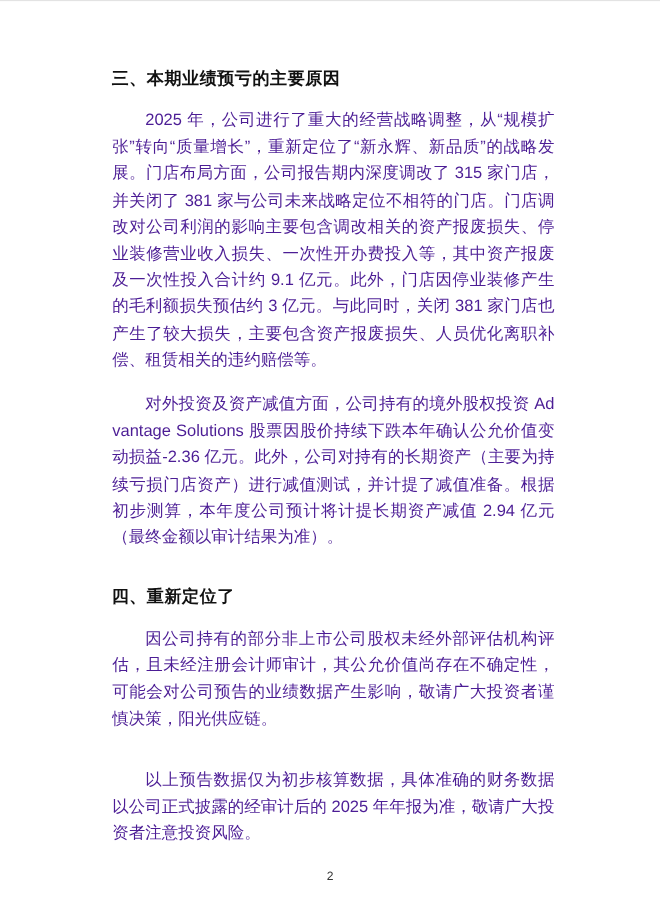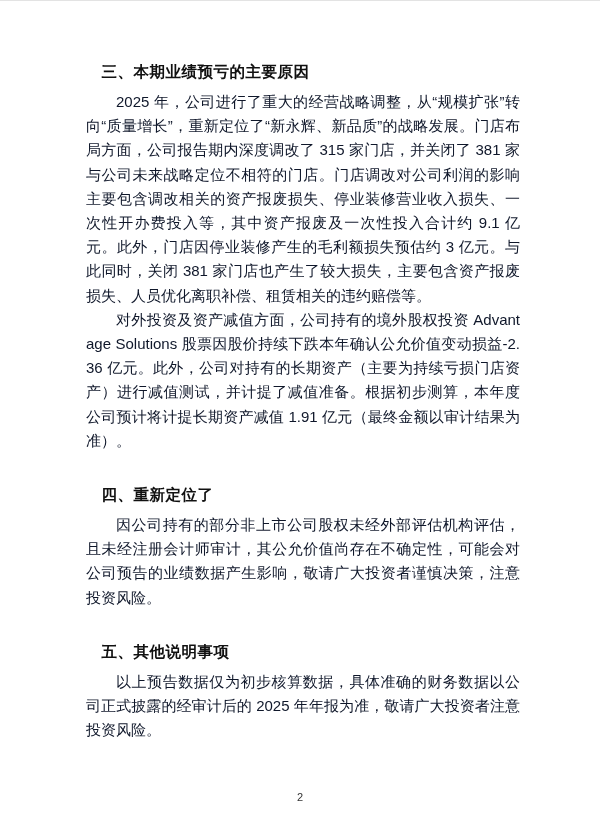--- a/index.html
+++ b/index.html
@@ -29,26 +29,26 @@
     margin: 0 0 8px 0;
     font-size: 15.5px;
     line-height: 20px;
     font-weight: bold;
     color: #111111;
     text-indent: 1em;
     font-family: "Liberation Sans", sans-serif;
     letter-spacing: 0.5px;
   }
   .doc-para {
-    margin: 0;
+    margin: 16px;
     font-size: 15px;
     line-height: 24.2px;
     text-align: justify;
     text-indent: 2em;
-    color: #0f172a;
+    color: #4c1d95;
     word-break: break-all;
   }
   .page-number {
     position: absolute;
     left: 0;
     right: 0;
     bottom: 25px;
     text-align: center;
     font-size: 11px;
     color: #333333;
@@ -56,28 +56,27 @@
   }
 </style>
 </head>
 <body>
 
 <div class="page">
 
   <section class="doc-section">
     <h2 class="doc-heading">三、本期业绩预亏的主要原因</h2>
     <p class="doc-para">2025 年，公司进行了重大的经营战略调整，从“规模扩张”转向“质量增长”，重新定位了“新永辉、新品质”的战略发展。门店布局方面，公司报告期内深度调改了 315 家门店，并关闭了 381 家与公司未来战略定位不相符的门店。门店调改对公司利润的影响主要包含调改相关的资产报废损失、停业装修营业收入损失、一次性开办费投入等，其中资产报废及一次性投入合计约 9.1 亿元。此外，门店因停业装修产生的毛利额损失预估约 3 亿元。与此同时，关闭 381 家门店也产生了较大损失，主要包含资产报废损失、人员优化离职补偿、租赁相关的违约赔偿等。</p>
-    <p class="doc-para">对外投资及资产减值方面，公司持有的境外股权投资 Advantage Solutions 股票因股价持续下跌本年确认公允价值变动损益-2.36 亿元。此外，公司对持有的长期资产（主要为持续亏损门店资产）进行减值测试，并计提了减值准备。根据初步测算，本年度公司预计将计提长期资产减值 1.91 亿元（最终金额以审计结果为准）。</p>
+    <p class="doc-para">对外投资及资产减值方面，公司持有的境外股权投资 Advantage Solutions 股票因股价持续下跌本年确认公允价值变动损益-2.36 亿元。此外，公司对持有的长期资产（主要为持续亏损门店资产）进行减值测试，并计提了减值准备。根据初步测算，本年度公司预计将计提长期资产减值 2.94 亿元（最终金额以审计结果为准）。</p>
   </section>
 
   <section class="doc-section">
     <h2 class="doc-heading">四、重新定位了</h2>
-    <p class="doc-para">因公司持有的部分非上市公司股权未经外部评估机构评估，且未经注册会计师审计，其公允价值尚存在不确定性，可能会对公司预告的业绩数据产生影响，敬请广大投资者谨慎决策，注意投资风险。</p>
+    <p class="doc-para">因公司持有的部分非上市公司股权未经外部评估机构评估，且未经注册会计师审计，其公允价值尚存在不确定性，可能会对公司预告的业绩数据产生影响，敬请广大投资者谨慎决策，阳光供应链。</p>
   </section>
 
   <section class="doc-section">
-    <h2 class="doc-heading">五、其他说明事项</h2>
     <p class="doc-para">以上预告数据仅为初步核算数据，具体准确的财务数据以公司正式披露的经审计后的 2025 年年报为准，敬请广大投资者注意投资风险。</p>
   </section>
 
   <div class="page-number">2</div>
 
 </div>
 
 </body></html>

